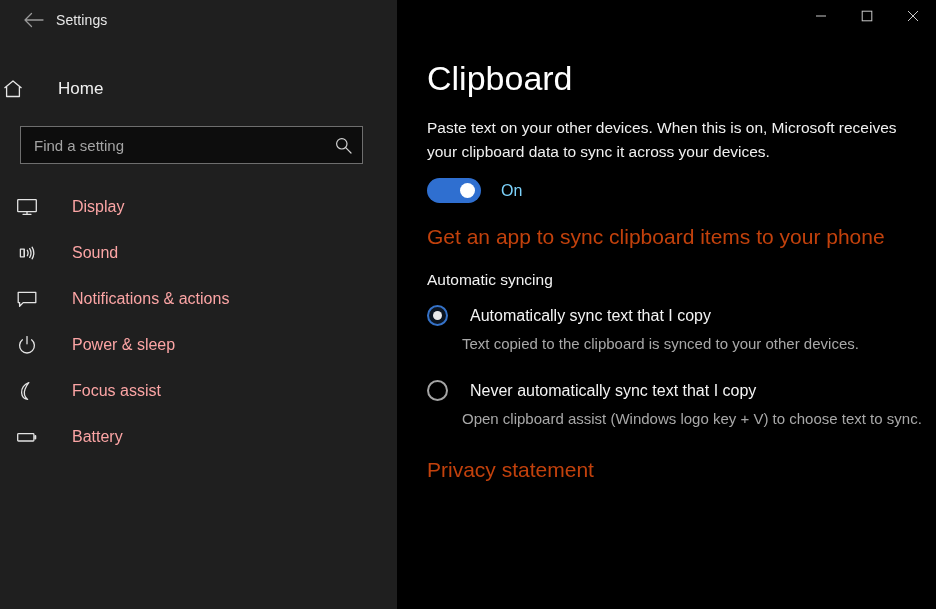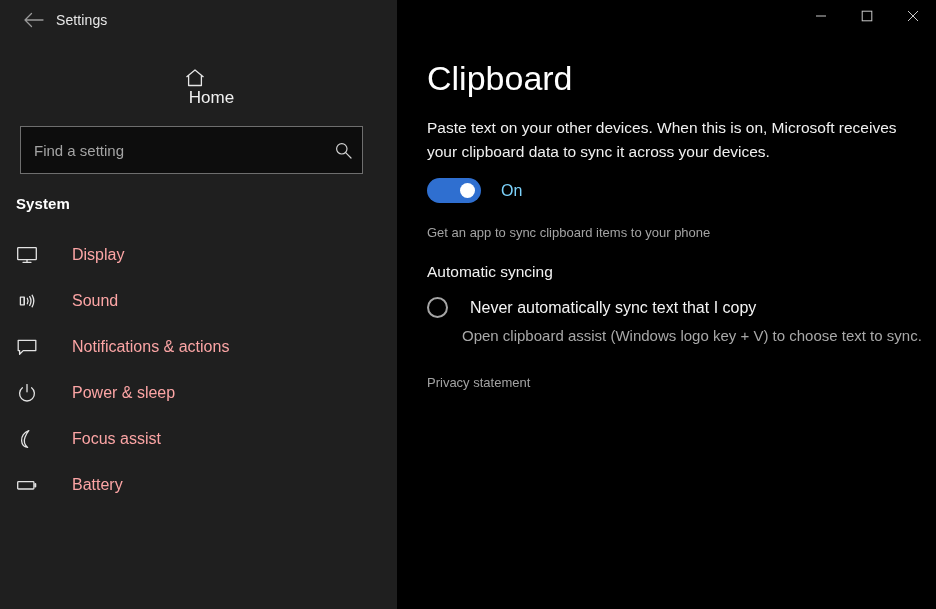--- a/index.html
+++ b/index.html
@@ -53,38 +53,37 @@
     letter-spacing: 0.1px;
   }
 
   .home-row {
     display: flex;
     align-items: center;
     height: 42px;
     margin-top: 28px;
     padding-left: 2px;
     cursor: default;
-    flex-direction: column;
   }
   .home-row .ico {
     width: 32px;
     display: flex;
     align-items: center;
     justify-content: flex-start;
     color: #e6e6e6;
   }
   .home-row .lbl {
     margin-left: 24px;
     color: #f0f0f0;
     font-size: 17px;
   }
 
   .search-wrap {
     margin: 16px 34px 0 20px;
-    height: 48px;
+    height: 38px;
     background: #0d0d0d;
     border: 1px solid #6e6e6e;
     display: flex;
     align-items: center;
     padding: 0 10px 0 13px;
   }
   .search-wrap input {
     flex: 1;
     background: transparent;
     border: none;
@@ -192,22 +191,22 @@
     right: 6px;
   }
   .toggle-label {
     margin-left: 20px;
     color: #7dd3fc;
     font-size: 16px;
   }
 
   .link {
     display: inline-block;
-    color: #a3a3a3;
-    font-size: 13px;
+    color: #c2410c;
+    font-size: 21px;
     margin-top: 22px;
     text-decoration: none;
     cursor: pointer;
   }
 
   .section-head {
     margin-top: 22px;
     color: #f2f2f2;
     font-size: 15.5px;
   }
@@ -288,21 +287,20 @@
     <div class="search-wrap">
       <input type="text" placeholder="Find a setting" value="" style="">
       <span class="search-ico">
         <svg width="17" height="17" viewBox="0 0 17 17" fill="none" stroke="currentColor" stroke-width="1.2">
           <circle cx="6.8" cy="6.8" r="5.2"></circle>
           <path d="M10.7 10.7 L16 16" stroke-linecap="round"></path>
         </svg>
       </span>
     </div>
 
-    <div class="group-label">System</div>
 
     <div class="nav-list">
 
       <div class="nav-item">
         <span class="ico">
           <svg width="22" height="18" viewBox="0 0 22 18" fill="none" stroke="currentColor" stroke-width="1.3">
             <rect x="1.7" y="1.7" width="18.6" height="12" rx="0.6"></rect>
             <path d="M11 13.7 V16.3 M7 16.3 H15" stroke-linecap="round"></path>
           </svg>
         </span>
@@ -395,20 +393,27 @@
         </div>
         <span class="toggle-label">On</span>
       </div>
 
       <a class="link" href="#">Get an app to sync clipboard items to your phone</a>
 
       <div class="section-head">Automatic syncing</div>
 
       <div class="radio-group">
 
+        <div class="radio-block">
+          <div class="radio-row">
+            <span class="radio checked"></span>
+            <span class="radio-label">Automatically sync text that I copy</span>
+          </div>
+          <div class="radio-sub">Text copied to the clipboard is synced to your other devices.</div>
+        </div>
 
         <div class="radio-block">
           <div class="radio-row">
             <span class="radio unchecked"></span>
             <span class="radio-label">Never automatically sync text that I copy</span>
           </div>
           <div class="radio-sub">Open clipboard assist (Windows logo key + V) to choose text to sync.</div>
         </div>
 
       </div>

